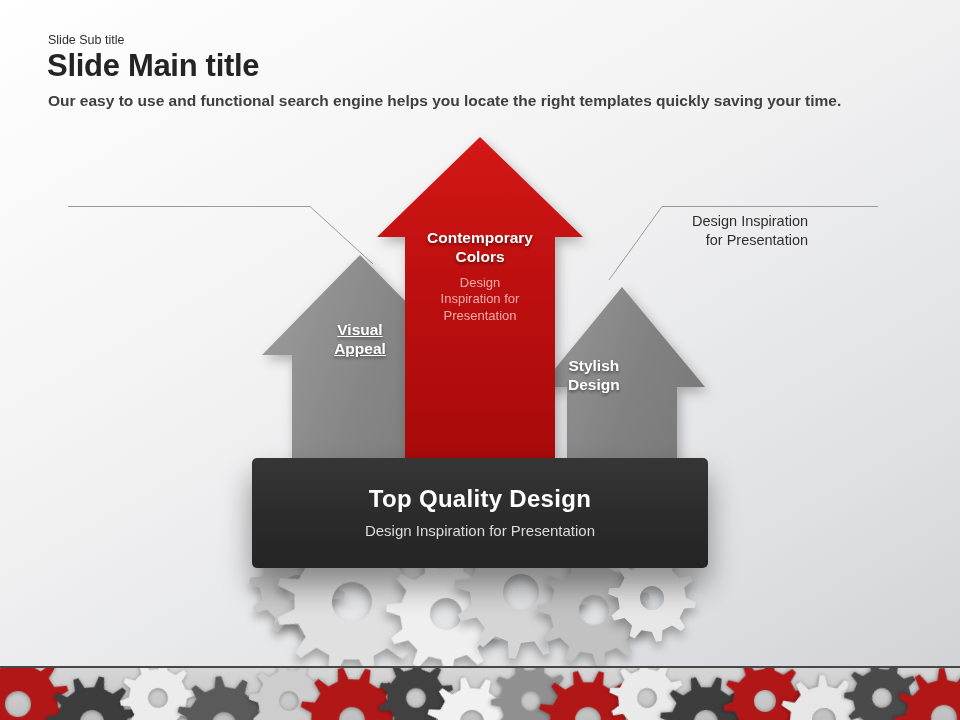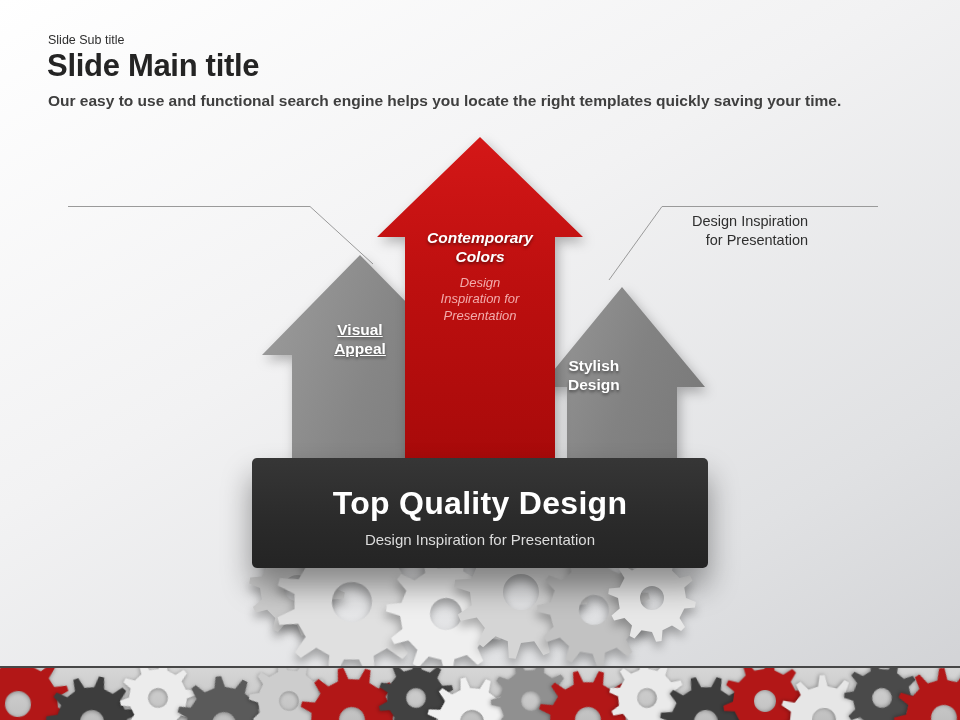--- a/index.html
+++ b/index.html
@@ -37,31 +37,31 @@
   .arrow-left-wrap{left:262px;top:255px;width:196px;height:206px;}
   .arrow-left{background:linear-gradient(110deg,#9e9e9e 0%,#868686 55%,#7a7a7a 100%);
     clip-path:polygon(98px 0px,196px 100px,166px 100px,166px 206px,30px 206px,30px 100px,0px 100px);}
   .arrow-left .arrow-label{top:66px;text-decoration:underline;}
   .arrow-right-wrap{left:540px;top:287px;width:165px;height:174px;}
   .arrow-right{background:linear-gradient(110deg,#9a9a9a 0%,#828282 55%,#787878 100%);
     clip-path:polygon(82px 0px,165px 100px,137px 100px,137px 174px,27px 174px,27px 100px,0px 100px);}
   .arrow-right .arrow-label{top:70px;left:28px;width:auto;text-align:center;}
   .arrow-center-wrap{left:377px;top:137px;width:206px;height:324px;z-index:5;}
   .arrow-center{background:linear-gradient(180deg,#d41717 0%,#bd0f0f 45%,#a80a0a 100%);
-    clip-path:polygon(103px 0px,206px 100px,178px 100px,178px 324px,28px 324px,28px 100px,0px 100px);font-style:italic;}
+    clip-path:polygon(103px 0px,206px 100px,178px 100px,178px 324px,28px 324px,28px 100px,0px 100px);}
   .arrow-center .arrow-label{top:92px;}
   .arrow-sublabel{position:absolute;top:138px;left:0;width:100%;text-align:center;
     font-size:13px;color:#f2abab;line-height:1.25;}
 
   
   .banner{position:absolute;left:252px;top:458px;width:456px;height:110px;z-index:6;
     background:linear-gradient(180deg,#363636 0%,#2a2a2a 60%,#242424 100%);
     border-radius:5px;text-align:center;color:#ffffff;
     box-shadow:0 18px 30px rgba(0,0,0,.40);}
-  .banner h2{margin:27px 0 0;font-size:32px;font-weight:bold;letter-spacing:.3px;}
+  .banner h2{margin:27px 0 0;font-size:24px;font-weight:bold;letter-spacing:.3px;}
   .banner p{margin:9px 0 0;font-size:15px;color:#dcdcdc;}
 
   
   .band{position:absolute;left:0;top:666px;width:960px;height:54px;z-index:8;overflow:hidden;
     border-top:2px solid #474747;background:linear-gradient(180deg,#d6d6d6,#bfbfbf);}
 </style>
 </head>
 <body>
 
 <div class="slide">

